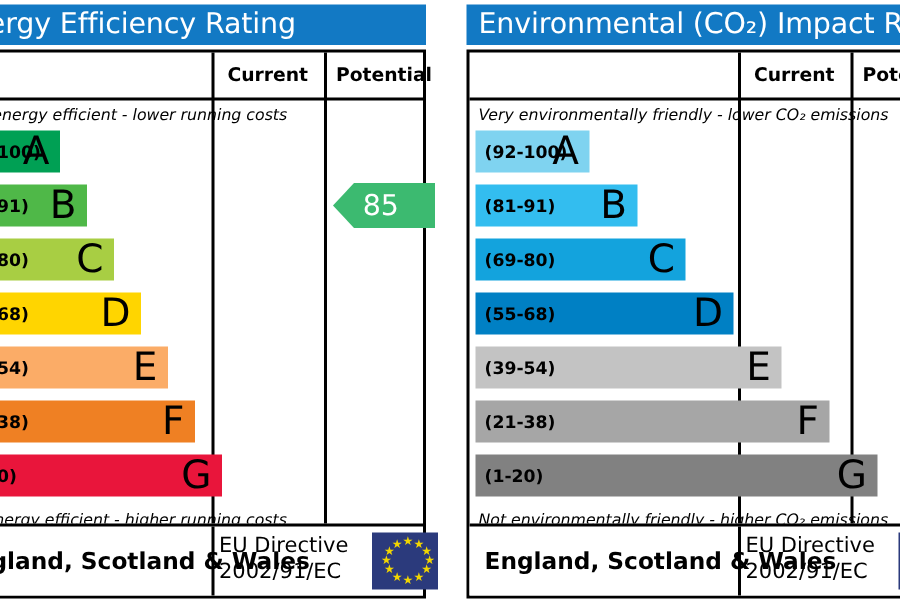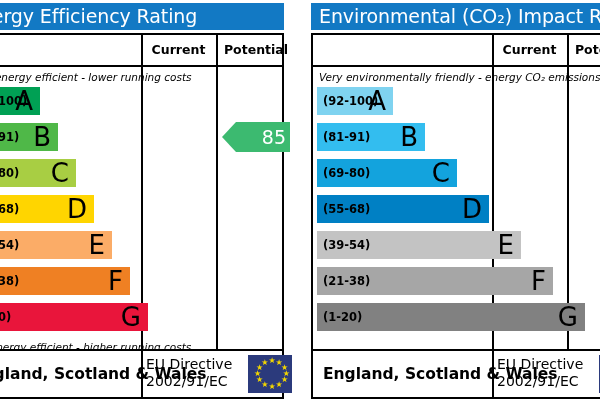--- a/index.html
+++ b/index.html
@@ -122,21 +122,21 @@
   }
 
   
   .marker {
     position: absolute;
     height: 30px;
     color: #ffffff;
     font-size: 19px;
     line-height: 30px;
     text-align: right;
-    padding-right: 4px;
+    padding-right: 24px;
     box-sizing: border-box;
     clip-path: polygon(0% 50%, 14px 0%, 100% 0%, 100% 100%, 14px 100%);
   }
 
   
   .footer {
     position: absolute;
     left: 0;
     bottom: 0;
     width: 100%;
@@ -276,21 +276,22 @@
     <div class="chart-body">
 
       <div class="hdr-row">
         <div class="hdr-cell" style="left:179px; width:75px;">Current</div>
         <div class="hdr-cell" style="left:254px; width:80px;">Potential</div>
       </div>
 
       <div class="col-divider" style="left:179px; top:0; height:332px;"></div>
       <div class="col-divider" style="left:254px; top:0; height:332px;"></div>
 
-      <div class="scale-note" style="left:6px; top:36px;">Very environmentally friendly - energy CO₂ emissions</div>
+      <div class="scale-note" style="left:6px; top:36px;">Very environmentally friendly - lower CO₂ emissions</div>
+      <div class="scale-note" style="left:6px; top:306px;">Not environmentally friendly - higher CO₂ emissions</div>
 
       <div id="co2-bars">
           <div class="bar" style="left: 4px; top: 52px; width: 76px; background: rgb(127, 211, 240);">
             <span class="range">(92-100)</span>
             <span class="letter">A</span>
           </div>
           <div class="bar" style="left: 4px; top: 88px; width: 108px; background: rgb(51, 189, 239);">
             <span class="range">(81-91)</span>
             <span class="letter">B</span>
           </div>

